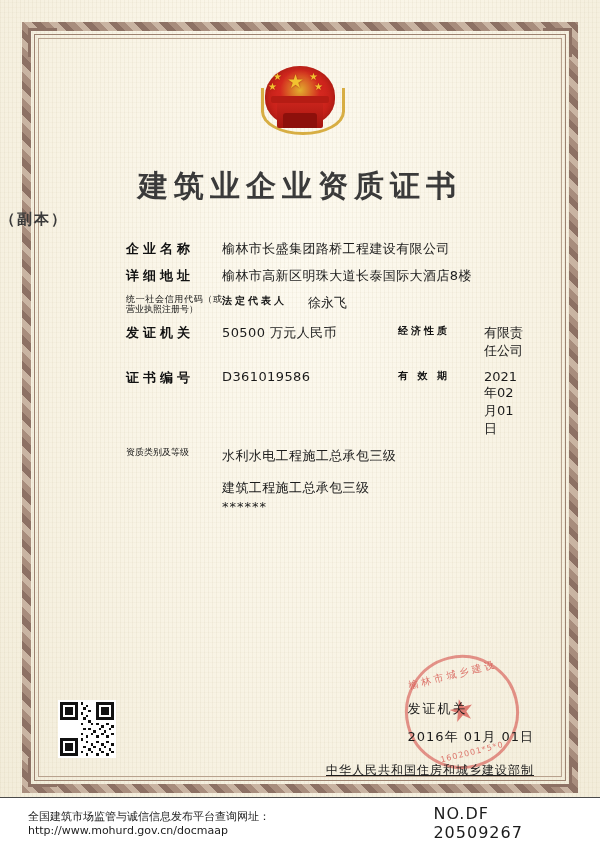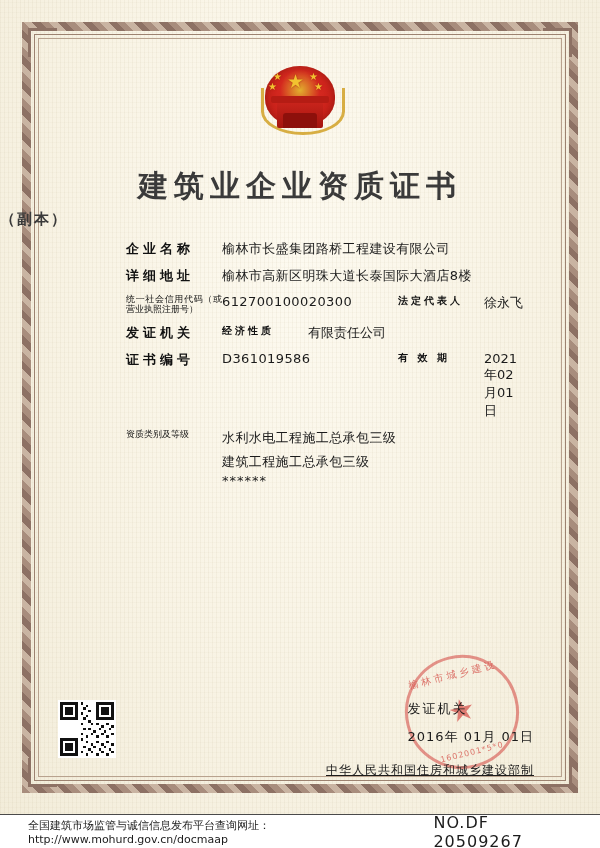--- a/index.html
+++ b/index.html
@@ -211,21 +211,21 @@
   .row.split .value { flex: 0 0 176px; }
   .label2 {
     width: 86px;
     flex: 0 0 86px;
     font-weight: bold;
     letter-spacing: 3px;
     font-size: 10px;
     color: #111;
   }
   .value2 { flex: 1; font-size: 13px; }
-  .value .line2 { display: block; margin-top: 6px; }
+  .value .line2 { display: block; margin-top: 14px; }
   .value .stars { display: block; margin-top: 2px; letter-spacing: 1px; }
 
   
   .seal {
     position: absolute;
     left: 405px;
     top: 655px;
     width: 108px;
     height: 108px;
     border-radius: 50%;
@@ -297,21 +297,21 @@
     box-sizing: border-box;
   }
   .qr svg { display: block; }
 
   
   .footer {
     position: absolute;
     left: 0;
     right: 0;
     bottom: 0;
-    height: 34px;
+    height: 51px;
     border-top: 1px solid #4a4a4a;
     display: flex;
     align-items: center;
     justify-content: space-between;
     padding: 0 28px;
     box-sizing: border-box;
     font-family: "DejaVu Sans", sans-serif;
     font-size: 11px;
     color: #1b1b1b;
     background: #ffffff;
@@ -353,27 +353,27 @@
       <div class="value">榆林市长盛集团路桥工程建设有限公司</div>
     </div>
 
     <div class="row">
       <div class="label">详细地址</div>
       <div class="value">榆林市高新区明珠大道长泰国际大酒店8楼</div>
     </div>
 
     <div class="row split">
       <div class="label small">统一社会信用代码（或营业执照注册号）</div>
-      <div class="value">612700100020300</div>
       <div class="label2">法定代表人</div>
       <div class="value2">徐永飞</div>
     </div>
 
     <div class="row split">
       <div class="label">发证机关</div>
+      <div class="value">50500 万元人民币</div>
       <div class="label2">经济性质</div>
       <div class="value2">有限责任公司</div>
     </div>
 
     <div class="row split">
       <div class="label">证书编号</div>
       <div class="value">D361019586</div>
       <div class="label2">有 效 期</div>
       <div class="value2">2021年02月01日</div>
     </div>

